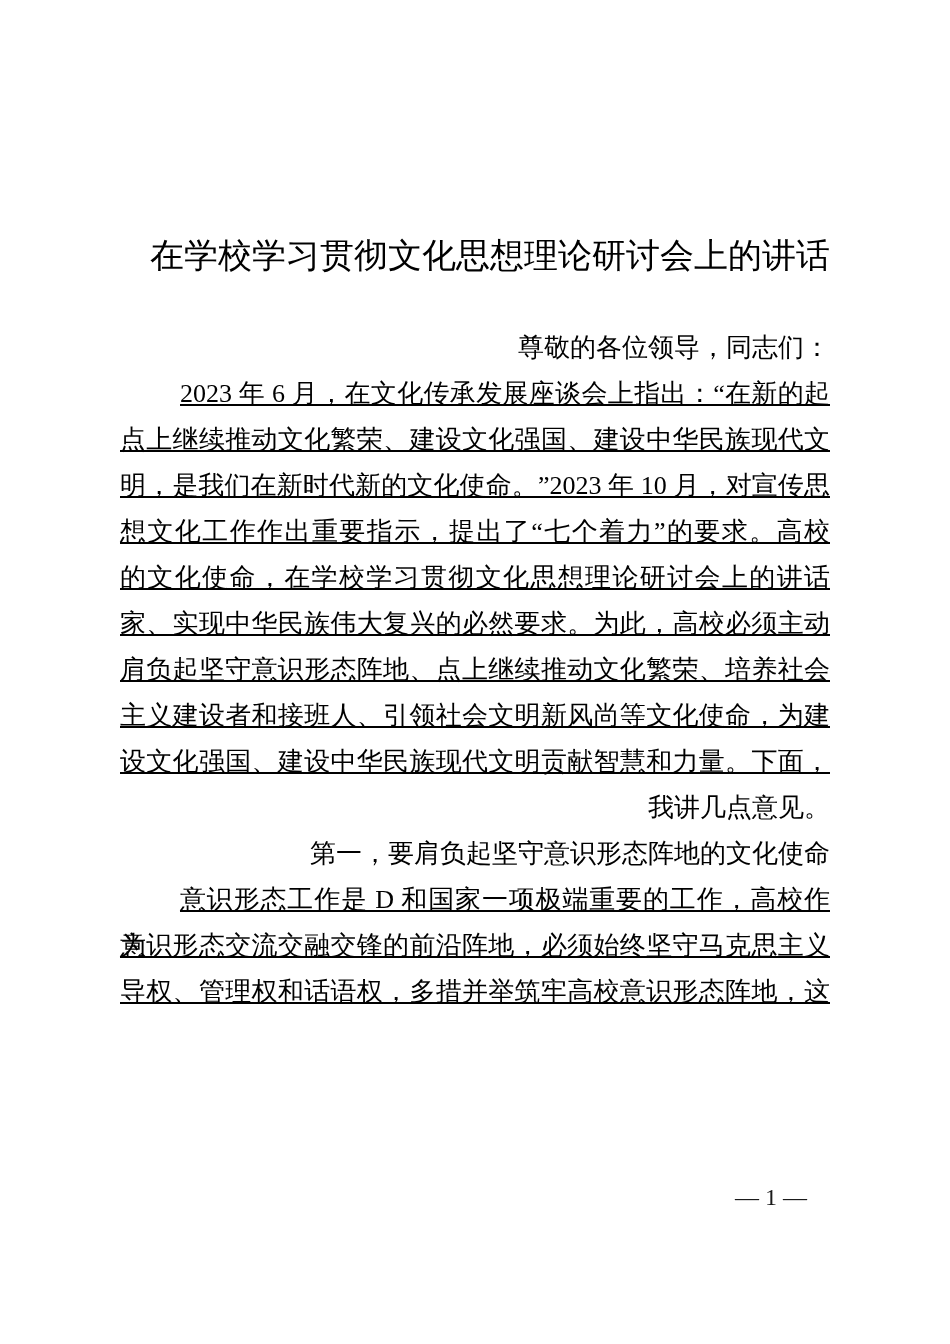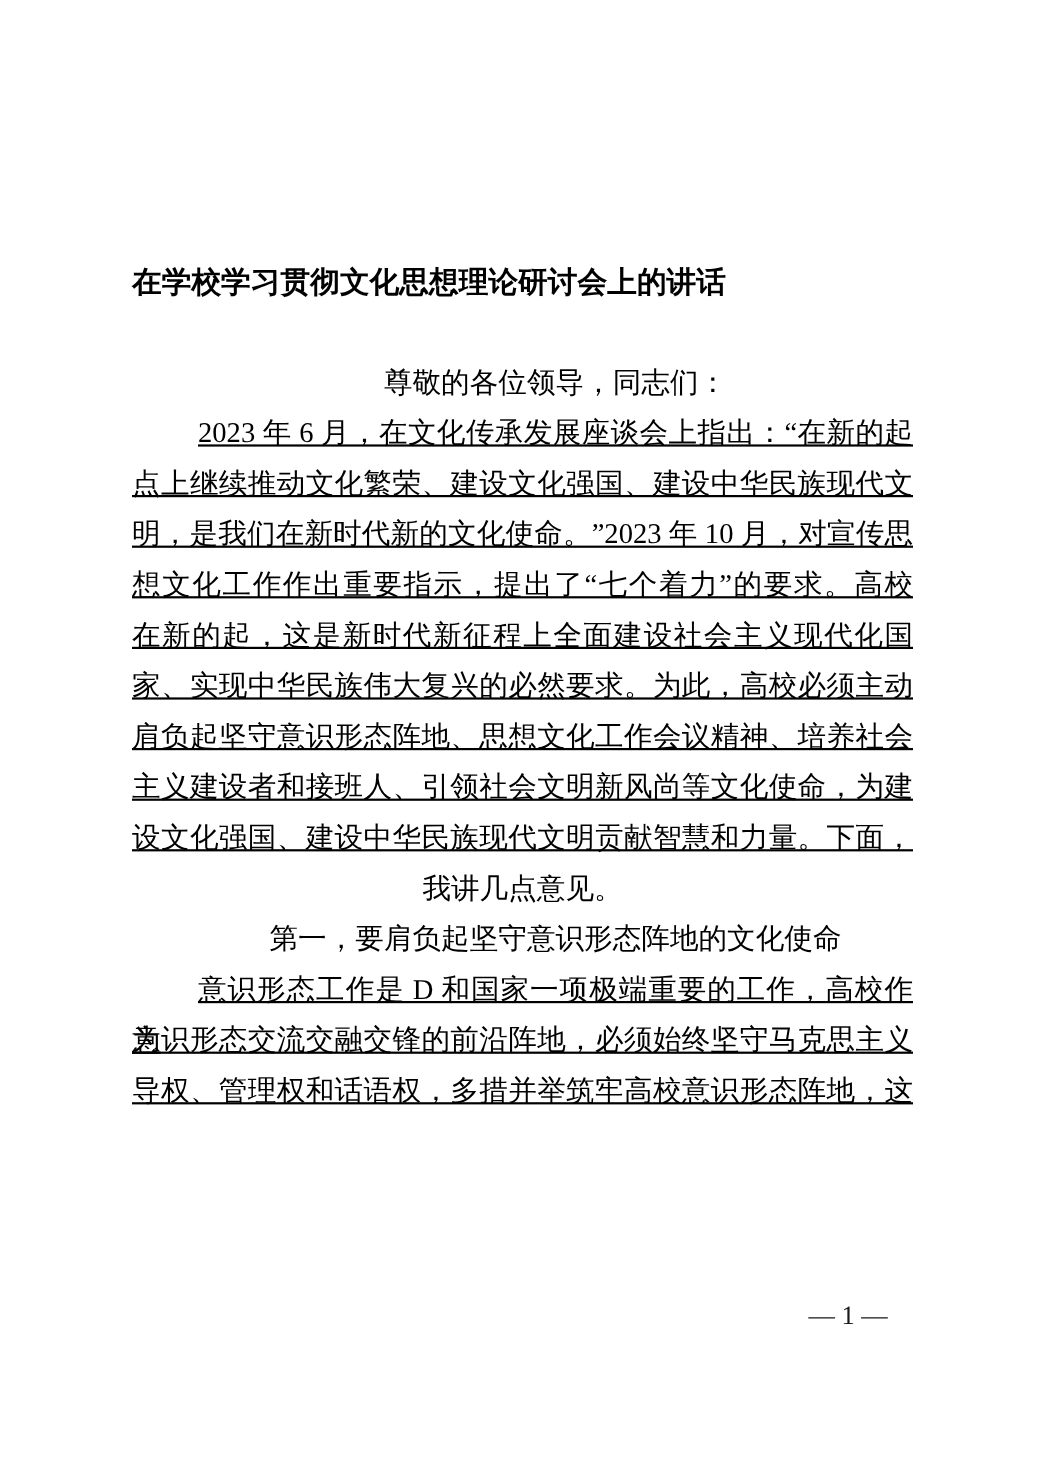--- a/index.html
+++ b/index.html
@@ -15,38 +15,38 @@
     color: #000000;
     font-family: "Liberation Serif", "DejaVu Serif", serif;
     overflow: hidden;
   }
   .doc-title {
     position: absolute;
     top: 238px;
     left: 120px;
     width: 710px;
     margin: 0;
-    text-align: left;
-    font-size: 27px;
+    text-align: right;
+    font-size: 34px;
     line-height: 36px;
-    font-weight: bold;
+    font-weight: normal;
     letter-spacing: 0px;
     white-space: nowrap;
   }
   .doc-body {
     position: absolute;
     top: 325px;
     left: 120px;
     width: 710px;
   }
   .line {
     height: 46px;
     line-height: 46px;
     font-size: 26px;
-    text-align: center;
+    text-align: right;
     white-space: nowrap;
     overflow: visible;
   }
   .line.justify {
     white-space: normal;
     text-align: justify;
     text-align-last: justify;
     text-justify: inter-ideograph;
     text-decoration: underline;
   }
@@ -69,23 +69,23 @@
 <div class="page">
 
   <h1 class="doc-title">在学校学习贯彻文化思想理论研讨会上的讲话</h1>
 
   <div class="doc-body">
     <div class="line indent">尊敬的各位领导，同志们：</div>
     <div class="line indent justify">2023 年 6 月，在文化传承发展座谈会上指出：“在新的起</div>
     <div class="line justify">点上继续推动文化繁荣、建设文化强国、建设中华民族现代文</div>
     <div class="line justify">明，是我们在新时代新的文化使命。”2023 年 10 月，对宣传思</div>
     <div class="line justify">想文化工作作出重要指示，提出了“七个着力”的要求。高校</div>
-    <div class="line justify">在新的起，这是新时代新征程上全面建设社会主义现代化国</div>
+    <div class="line justify">的文化使命，在学校学习贯彻文化思想理论研讨会上的讲话</div>
     <div class="line justify">家、实现中华民族伟大复兴的必然要求。为此，高校必须主动</div>
-    <div class="line justify">肩负起坚守意识形态阵地、思想文化工作会议精神、培养社会</div>
+    <div class="line justify">肩负起坚守意识形态阵地、点上继续推动文化繁荣、培养社会</div>
     <div class="line justify">主义建设者和接班人、引领社会文明新风尚等文化使命，为建</div>
     <div class="line justify">设文化强国、建设中华民族现代文明贡献智慧和力量。下面，</div>
     <div class="line">我讲几点意见。</div>
     <div class="line indent">第一，要肩负起坚守意识形态阵地的文化使命</div>
     <div class="line indent justify">意识形态工作是 D 和国家一项极端重要的工作，高校作为</div>
     <div class="line justify">意识形态交流交融交锋的前沿阵地，必须始终坚守马克思主义</div>
     <div class="line justify">导权、管理权和话语权，多措并举筑牢高校意识形态阵地，这</div>
   </div>
 
   <div class="page-footer">— 1 —</div>

